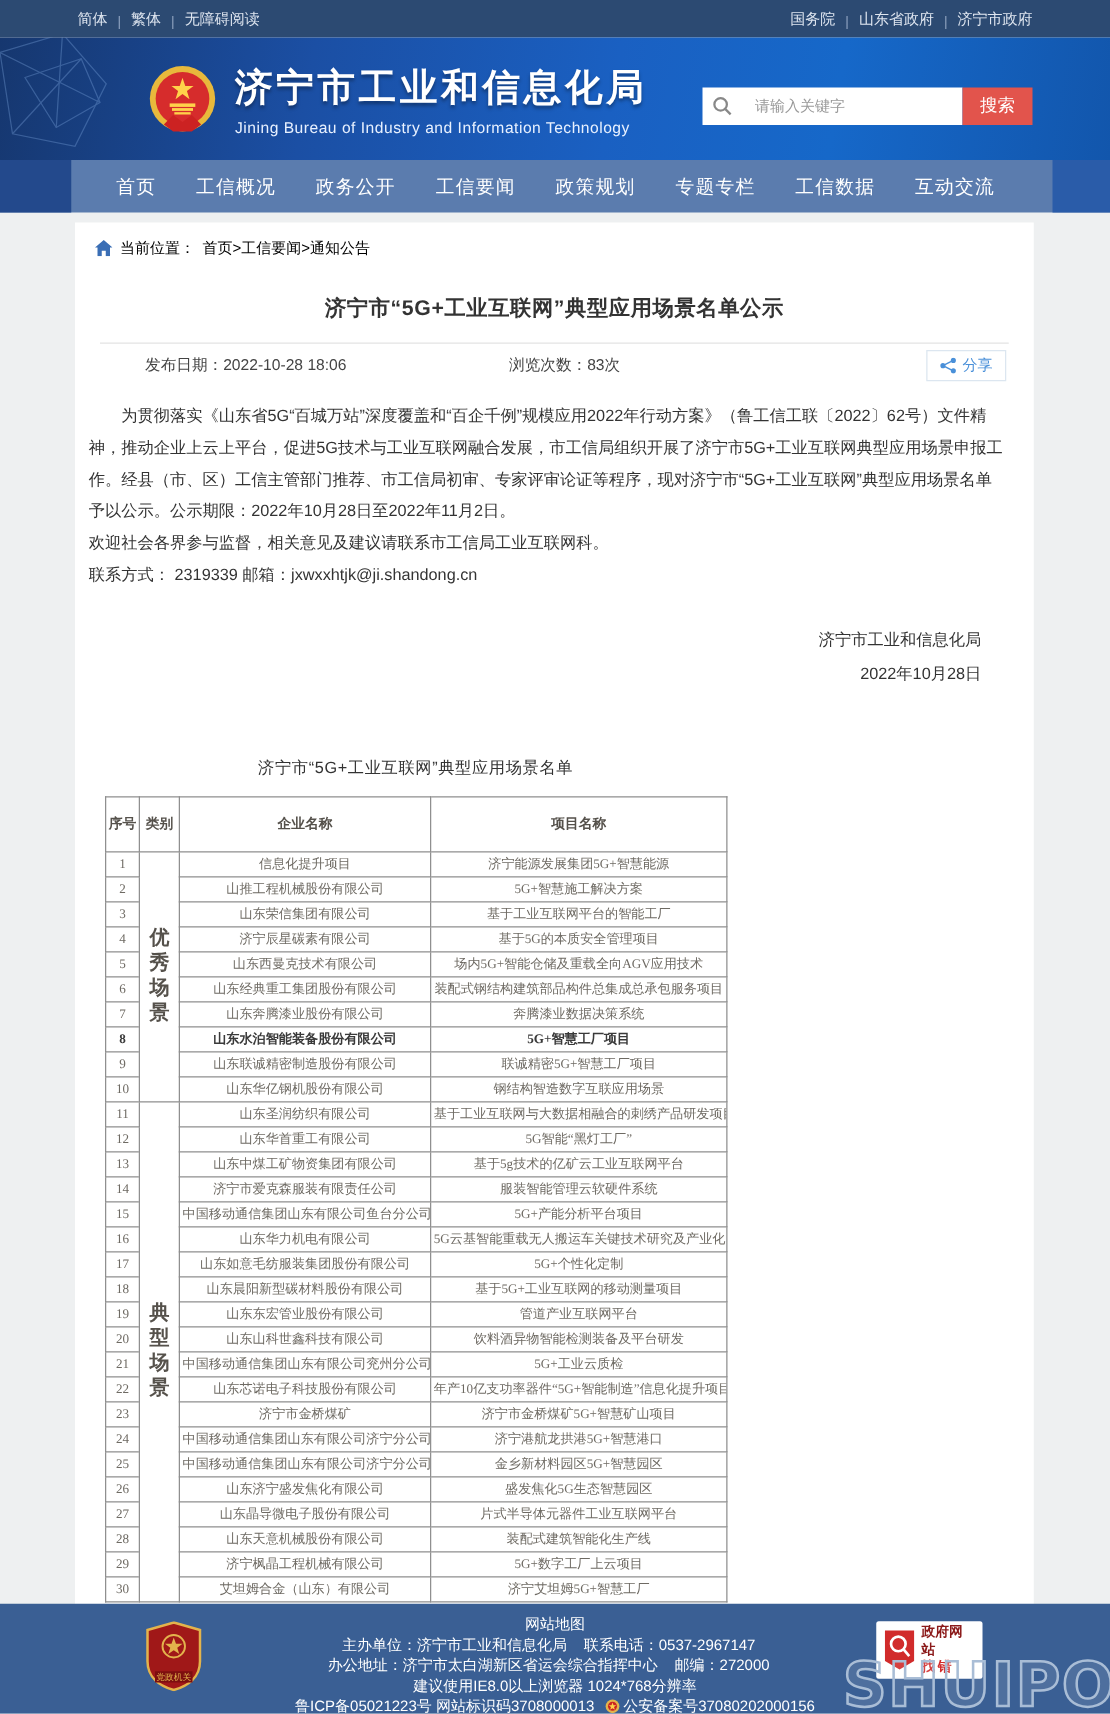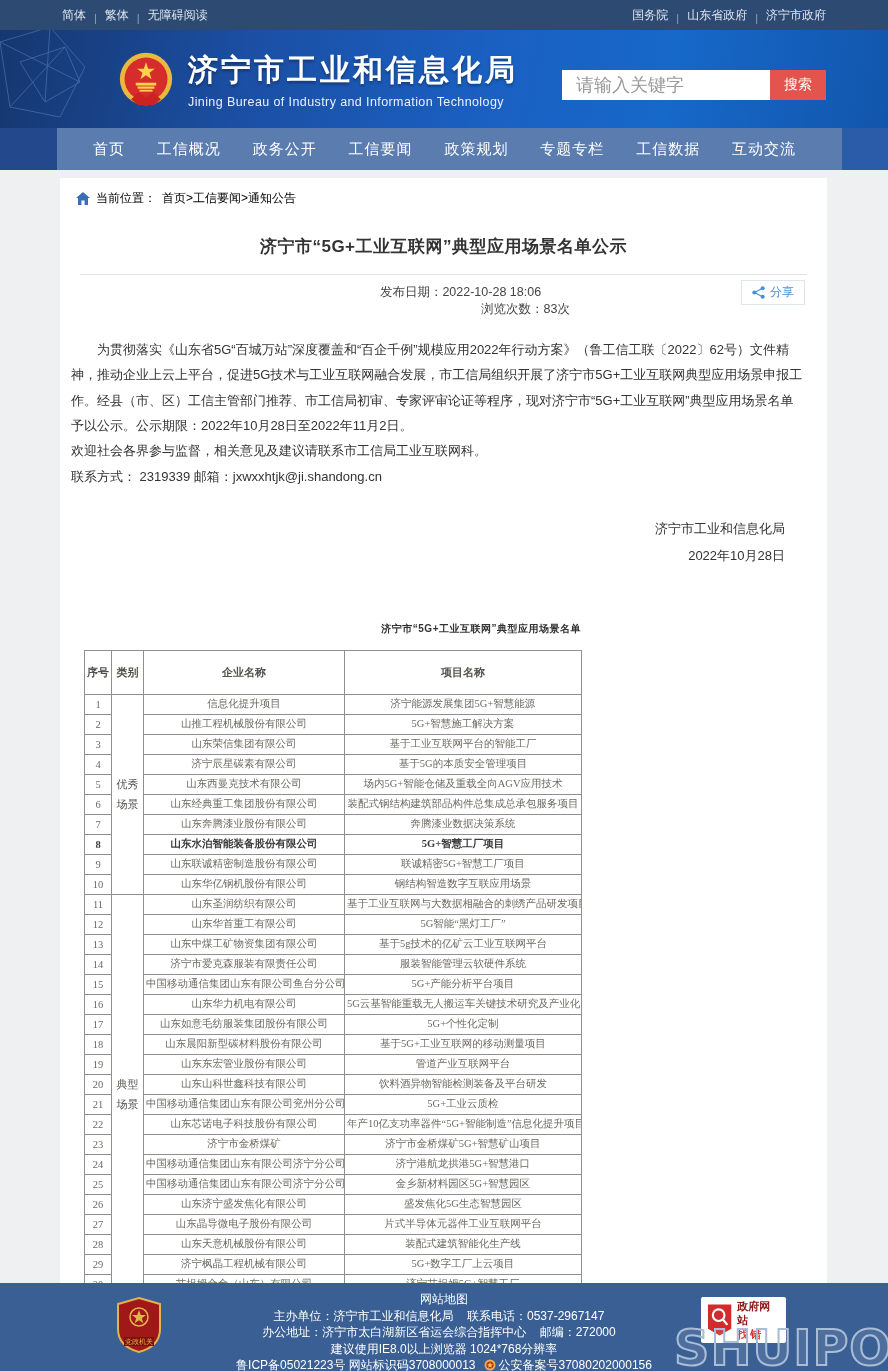--- a/index.html
+++ b/index.html
@@ -30,22 +30,23 @@
   .emblem { width:56px; height:56px; flex:0 0 56px; margin-right:14px; position:relative; z-index:2;}
   .brand { position:relative; z-index:2; }
   .brand .cn { color:#fff; font-size:30px; font-weight:bold; letter-spacing:3px; text-shadow:0 2px 3px rgba(0,0,0,.35); }
   .brand .en { color:#e8f1ff; font-size:12.5px; margin-top:4px; letter-spacing:.4px; }
   .searchbox { position:absolute; right:62px; top:40px; display:flex; z-index:3; }
   .searchbox .field {
     width:208px; height:30px; background:#fff; display:flex; align-items:center;
     padding:0 8px; gap:6px;
   }
   .searchbox input {
-    border:none; outline:none; flex:1; font-size:18px; color:#8b5cf6;
+    border:none; outline:none; flex:1; font-size:12px; color:#8b5cf6;
     font-family:"Liberation Sans",sans-serif;
+    margin-left:12px;
   }
   .searchbox input::placeholder { color:#999; }
   .searchbox .btn {
     width:56px; height:30px; background:#e2544c; color:#fff; border:none;
     font-size:14px; cursor:pointer; font-family:"Liberation Sans",sans-serif;
   }
   
   .nav { height:42px; position:relative; background:#5b7cae; display:flex; }
   .nav .left-cap { width:57px; height:42px; background:#23498c; }
   .nav .right-cap { position:absolute; right:0; top:0; width:46px; height:42px; background:#2a5ca9; }
@@ -59,53 +60,53 @@
     display:flex; align-items:center; gap:6px;
     padding:12px 14px 10px 16px; font-size:12px; color:#000000;
   }
   .article { padding:4px 0 0 0; }
   .article-title {
     text-align:center; font-size:17px; font-weight:bold; color:#333;
     padding:14px 40px 16px 40px; letter-spacing:.5px;
   }
   .meta {
     border-top:1px solid #e3e3e3; margin:0 20px; padding:9px 2px 9px 36px;
-    display:flex; align-items:center; font-size:12.5px; color:#444; position:relative;flex-direction:column;
+    display:flex; align-items:center; font-size:12.5px; color:#444; position:relative;
   }
   .meta .views { margin-left:130px; }
   .share-btn {
     position:absolute; right:2px; top:5px;
     border:1px solid #dce6f0; background:#fff; color:#4a90d9;
     font-size:12px; padding:3px 10px; display:flex; align-items:center; gap:5px; cursor:pointer;
     font-family:"Liberation Sans",sans-serif;
   }
   .body-text { padding:10px 22px 0 11px; font-size:13px; color:#333; line-height:1.95; }
   .body-text p.indent { text-indent:2em; }
   .attachment { margin-top:30px; }
   .signature { text-align:right; padding:26px 20px 0 0; font-size:13px; line-height:2.1; color:#333; }
   
   .table-caption {
-    width:497px; margin:52px 0 14px 24px; text-align:right;
-    font-size:10px; font-weight:bold; color:#333; letter-spacing:.5px;
+    width:497px; margin:52px 0 14px 24px; text-align:center;
+    font-size:13px; font-weight:normal; color:#333; letter-spacing:.5px;
   }
   table.list {
     border-collapse:collapse; margin-left:24px; table-layout:fixed; width:497px;
     font-family:"Liberation Serif", serif; color:#6e6a63;
   }
   table.list th, table.list td {
     border:1px solid #8f8f8f; text-align:center; vertical-align:middle;
     padding:1px 2px; overflow:hidden; white-space:nowrap;
   }
   table.list th { font-size:11px; font-weight:bold; color:#55514b; height:44px; white-space:normal; line-height:17px;margin-left:48px; }
   table.list td { font-size:10.5px; height:20px; }
   table.list col.c-no { width:27px; }
   table.list col.c-cat { width:32px; }
   table.list col.c-company { width:201px; }
   table.list col.c-project { width:237px; }
-  table.list td.cat { white-space:normal; font-size:11px; font-weight:normal; line-height:20px; color:#55514b; }
+  table.list td.cat { white-space:normal; font-size:16px; font-weight:bold; line-height:20px; color:#55514b; }
   table.list tr.bold-row td { font-weight:bold; color:#3a3a3a; }
   
   .footer {
     position:absolute; left:0; bottom:0; width:888px; height:88px;
     background:#3a5f94; color:#fff; font-size:12px;
   }
   .footer .lines { text-align:center; padding-top:8px; line-height:16.5px; }
   .footer .sitemap { cursor:pointer; }
   .footer .seg { margin:0 10px; }
   .shield { position:absolute; left:116px; top:14px; }

